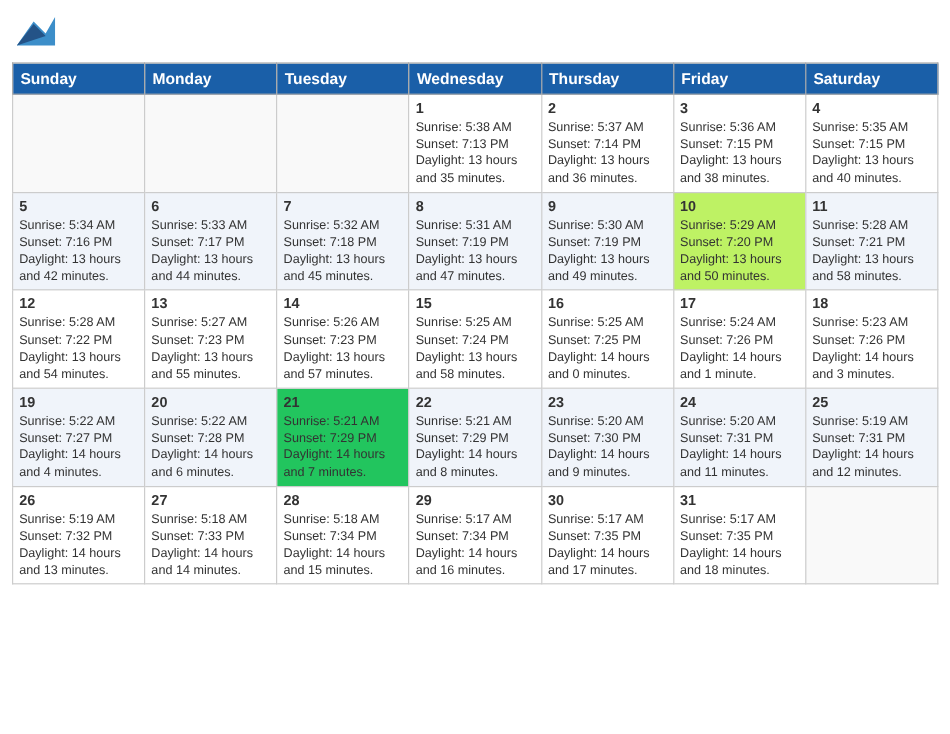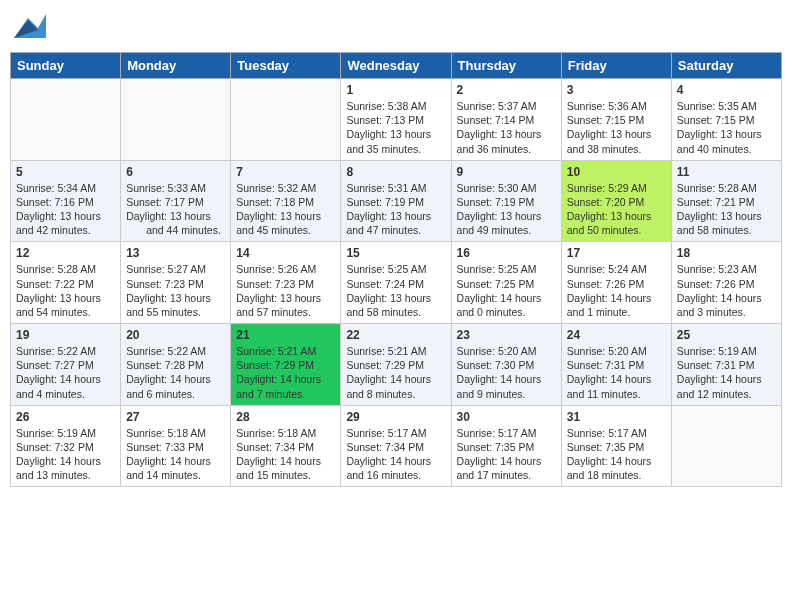--- a/index.html
+++ b/index.html
@@ -145,21 +145,21 @@
           <div style="line-height: 1.35;">Sunrise: 5:34 AM</div>
           <div style="line-height: 1.35;">Sunset: 7:16 PM</div>
           <div style="line-height: 1.35;">Daylight: 13 hours</div>
           <div style="line-height: 1.35;">and 42 minutes.</div>
         </td>
         <td style="background: rgb(240, 244, 250);">
           <span class="day-num">6</span>
           <div style="line-height: 1.35;">Sunrise: 5:33 AM</div>
           <div style="line-height: 1.35;">Sunset: 7:17 PM</div>
           <div style="line-height: 1.35;">Daylight: 13 hours</div>
-          <div style="line-height: 1.35; margin-left: 20px;">and 44 minutes.</div>
+          <div style="line-height: 1.35;">and 44 minutes.</div>
         </td>
         <td style="background: rgb(240, 244, 250);">
           <span class="day-num">7</span>
           <div style="line-height: 1.35;">Sunrise: 5:32 AM</div>
           <div style="line-height: 1.35;">Sunset: 7:18 PM</div>
           <div style="line-height: 1.35;">Daylight: 13 hours</div>
           <div style="line-height: 1.35;">and 45 minutes.</div>
         </td>
         <td style="background: rgb(240, 244, 250);">
           <span class="day-num">8</span>

